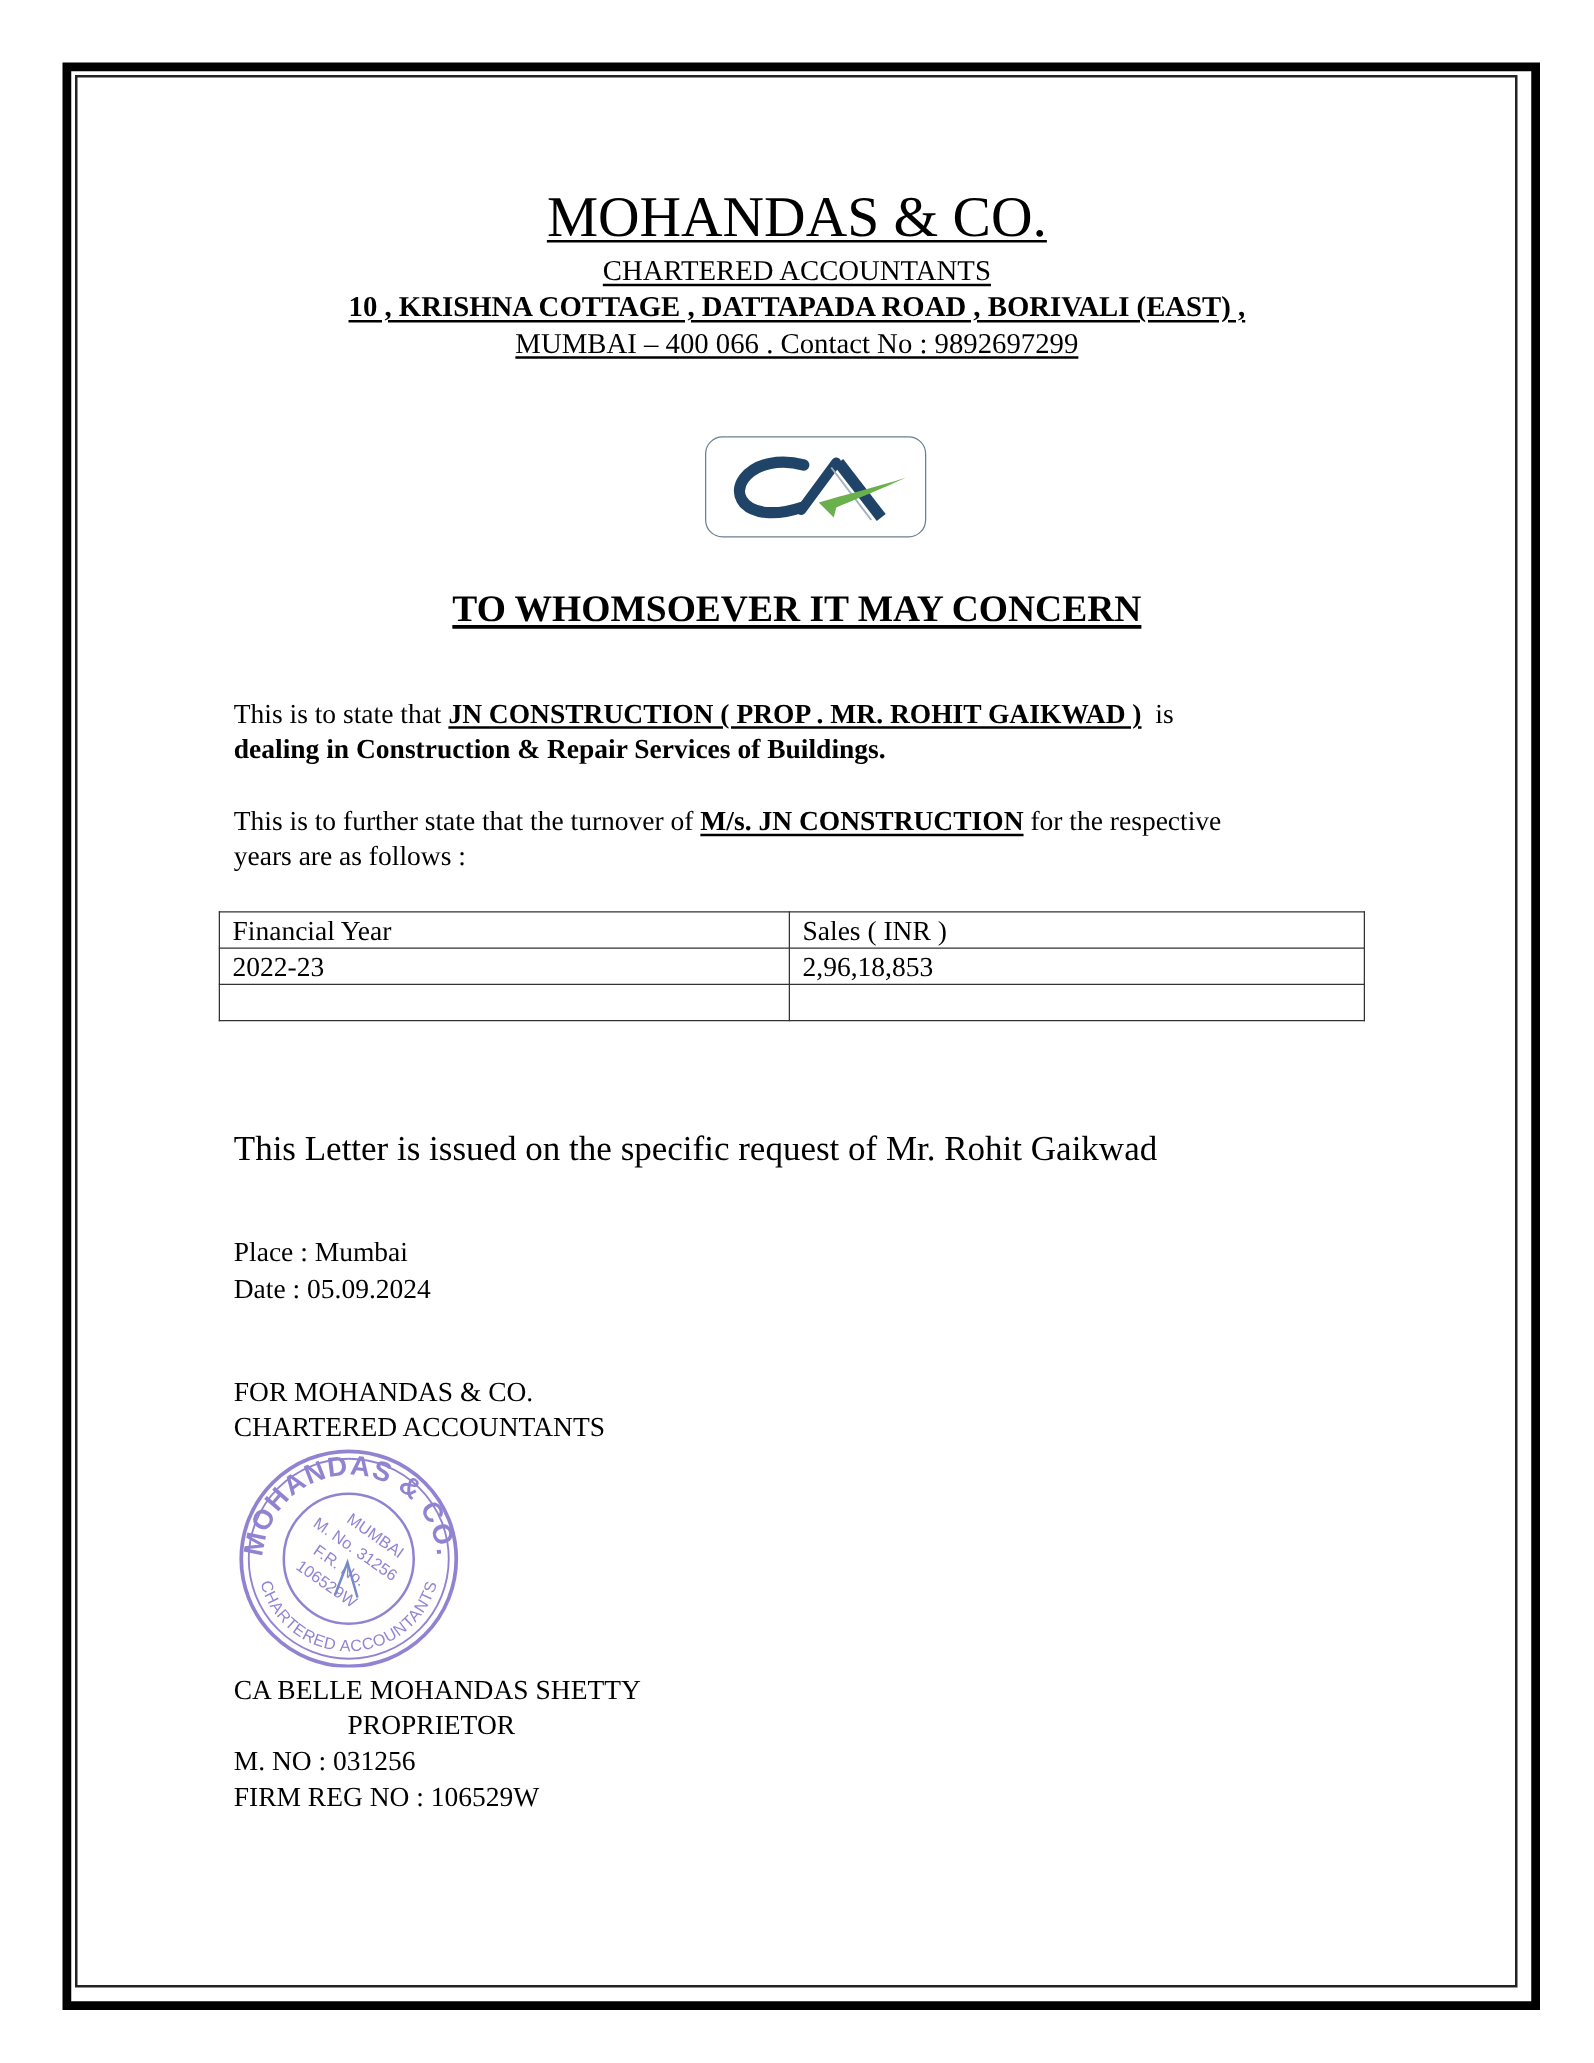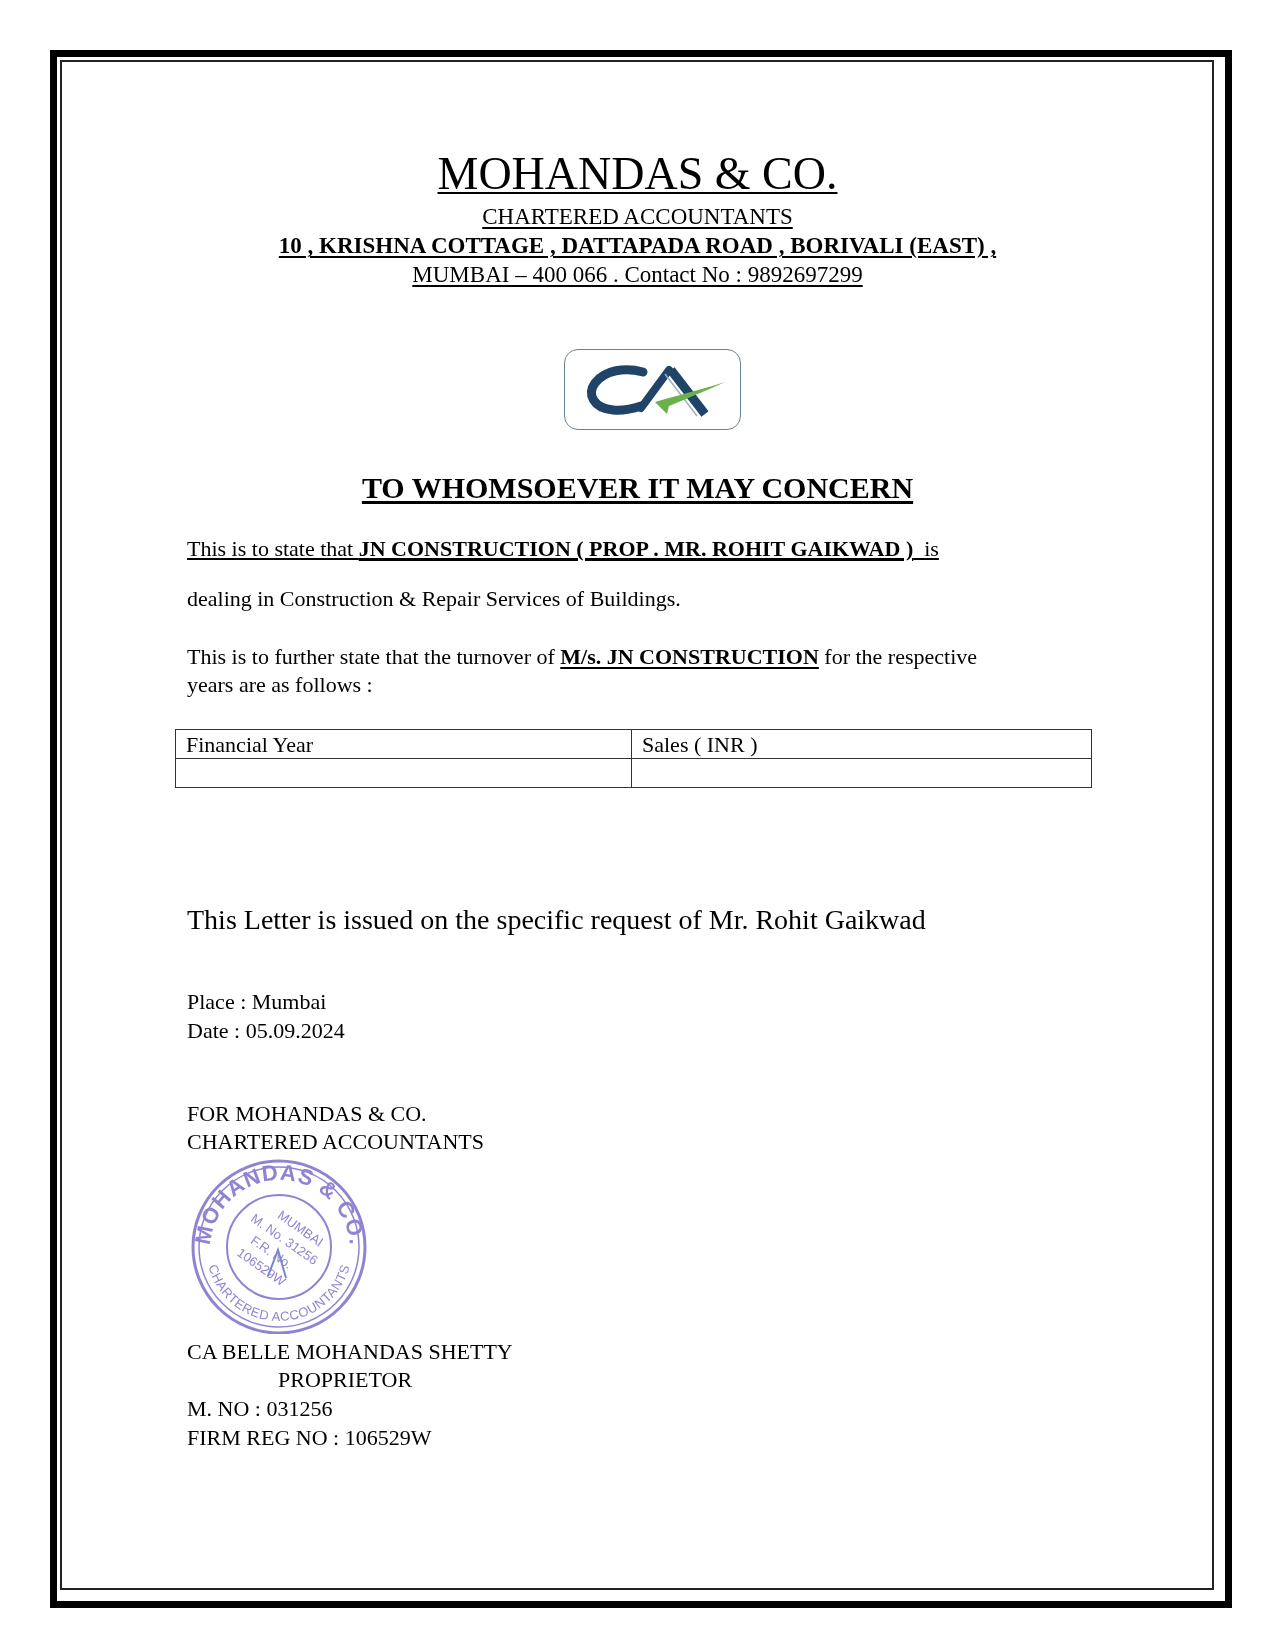--- a/index.html
+++ b/index.html
@@ -62,35 +62,39 @@
 
     <path d="M106 20 L 140 64" fill="none" stroke="#1f4468" stroke-width="9" stroke-linecap="butt"></path>
     <path d="M100 24 L 132 66" fill="none" stroke="#9fb0c0" stroke-width="1.5"></path>
 
     <path d="M90 52 C 110 46, 135 40, 160 32 C 138 42, 118 50, 104 56 L 102 64 Z" fill="#6ab04c"></path>
   </svg>
 </div>
 
 <div class="abs center heading u">TO WHOMSOEVER IT MAY CONCERN</div>
 
-<div class="abs para" style="top:535px;text-decoration:underline;">
+<div class="abs para" style="top:557px;">
   <span>This is to state that </span><span class="bold-u">JN CONSTRUCTION ( PROP . MR. ROHIT GAIKWAD )</span><span style="white-space:pre">  is</span>
 </div>
-<div class="abs para" style="top:585px;">dealing in Construction &amp; Repair Services of Buildings.</div>
+<div class="abs para" style="top:585px;font-weight:bold;">dealing in Construction &amp; Repair Services of Buildings.</div>
 
 <div class="abs para" style="top:643px;text-align:center;">
   <span>This is to further state that the turnover of </span><span class="bold-u">M/s. JN CONSTRUCTION</span><span> for the respective</span>
 </div>
 <div class="abs para" style="top:671px;">years are as follows :</div>
 
 <table class="turnover">
   <tbody>
       <tr>
     <td class="c1">Financial Year</td>
     <td>Sales ( INR )</td>
+  </tr>
+  <tr>
+    <td class="c1">2022-23</td>
+    <td>2,96,18,853</td>
   </tr>
   <tr>
     <td class="c1"></td>
     <td></td>
   </tr>
 </tbody>
   </table>
 
 <div class="abs para small" style="top:906px;">This Letter is issued on the specific request of Mr. Rohit Gaikwad</div>
 

